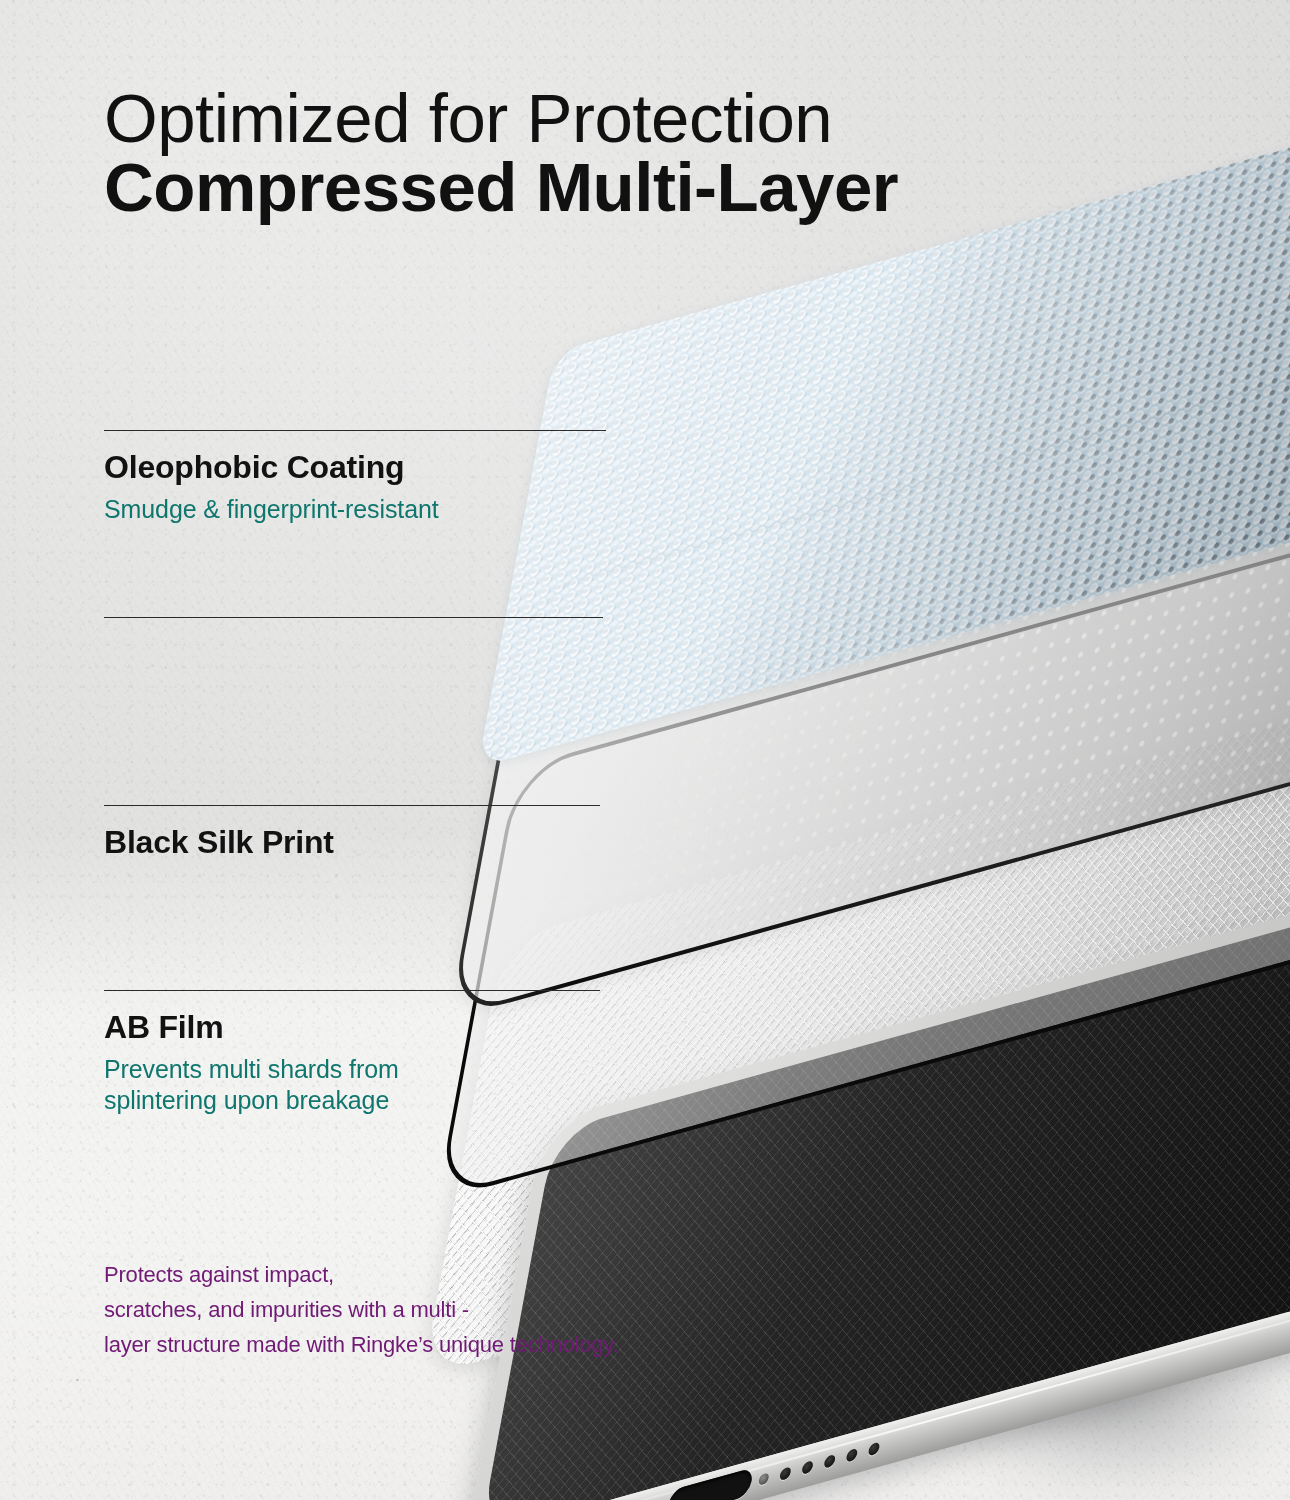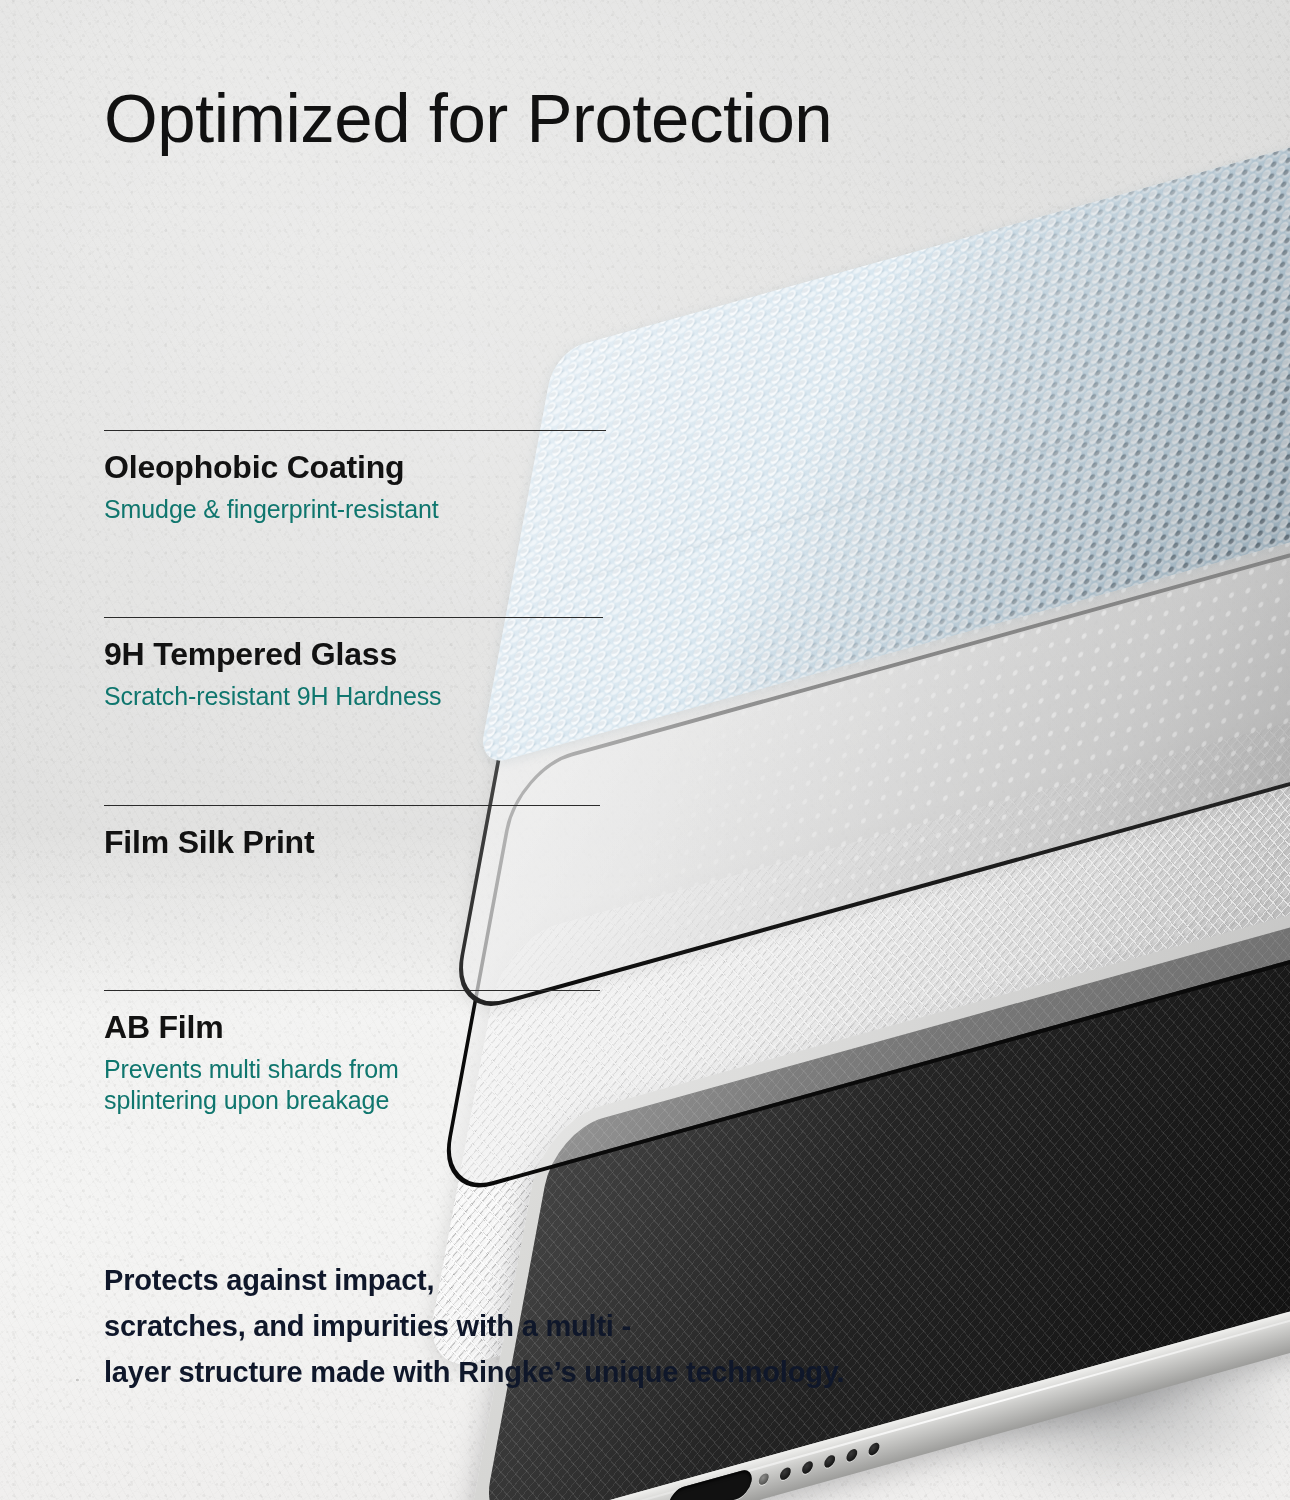--- a/index.html
+++ b/index.html
@@ -269,21 +269,21 @@
     font-size:25px;font-weight:400;color:#0f766e;line-height:1.26;letter-spacing:-.1px;
     margin:8px 0 0 0;white-space:pre-line;
   }
   #block-1{top:450px;}
   #block-2{top:637px;}
   #block-3{top:825px;}
   #block-4{top:1010px;}
 
   #footnote{
     position:absolute;left:104px;top:1258px;width:1010px;
-    font-size:29px;font-weight:700;color:#0f172a;line-height:1.58;
+    font-size:22px;font-weight:400;color:#701a75;line-height:1.58;
     letter-spacing:-.2px;white-space:pre-line;
   }
 </style>
 </head>
 <body>
 
 <div id="stage">
 
   <div class="bg-base"></div>
   <div class="bg-lower"></div>
@@ -334,37 +334,34 @@
       <div class="bead"></div>
       <div class="bead-dark"></div>
     </div>
 
   </div>
 
   <div class="txt">
 
     <div id="title">
       <span class="t1">Optimized for Protection</span>
+      <span class="t2">Compressed Multi-Layer</span>
     </div>
 
     <div class="rule" id="rule-1"></div>
     <div class="layer-block" id="block-1">
       <p class="ltitle">Oleophobic Coating</p>
       <p class="lsub">Smudge &amp; fingerprint-resistant</p>
     </div>
 
     <div class="rule" id="rule-2"></div>
-    <div class="layer-block" id="block-2">
-      <p class="ltitle">9H Tempered Glass</p>
-      <p class="lsub">Scratch-resistant 9H Hardness</p>
-    </div>
 
     <div class="rule" id="rule-3"></div>
     <div class="layer-block" id="block-3">
-      <p class="ltitle">Film Silk Print</p>
+      <p class="ltitle">Black Silk Print</p>
     </div>
 
     <div class="rule" id="rule-4"></div>
     <div class="layer-block" id="block-4">
       <p class="ltitle">AB Film</p>
       <p class="lsub">Prevents multi shards from
 splintering upon breakage</p>
     </div>
 
     <div id="footnote">Protects against impact,

